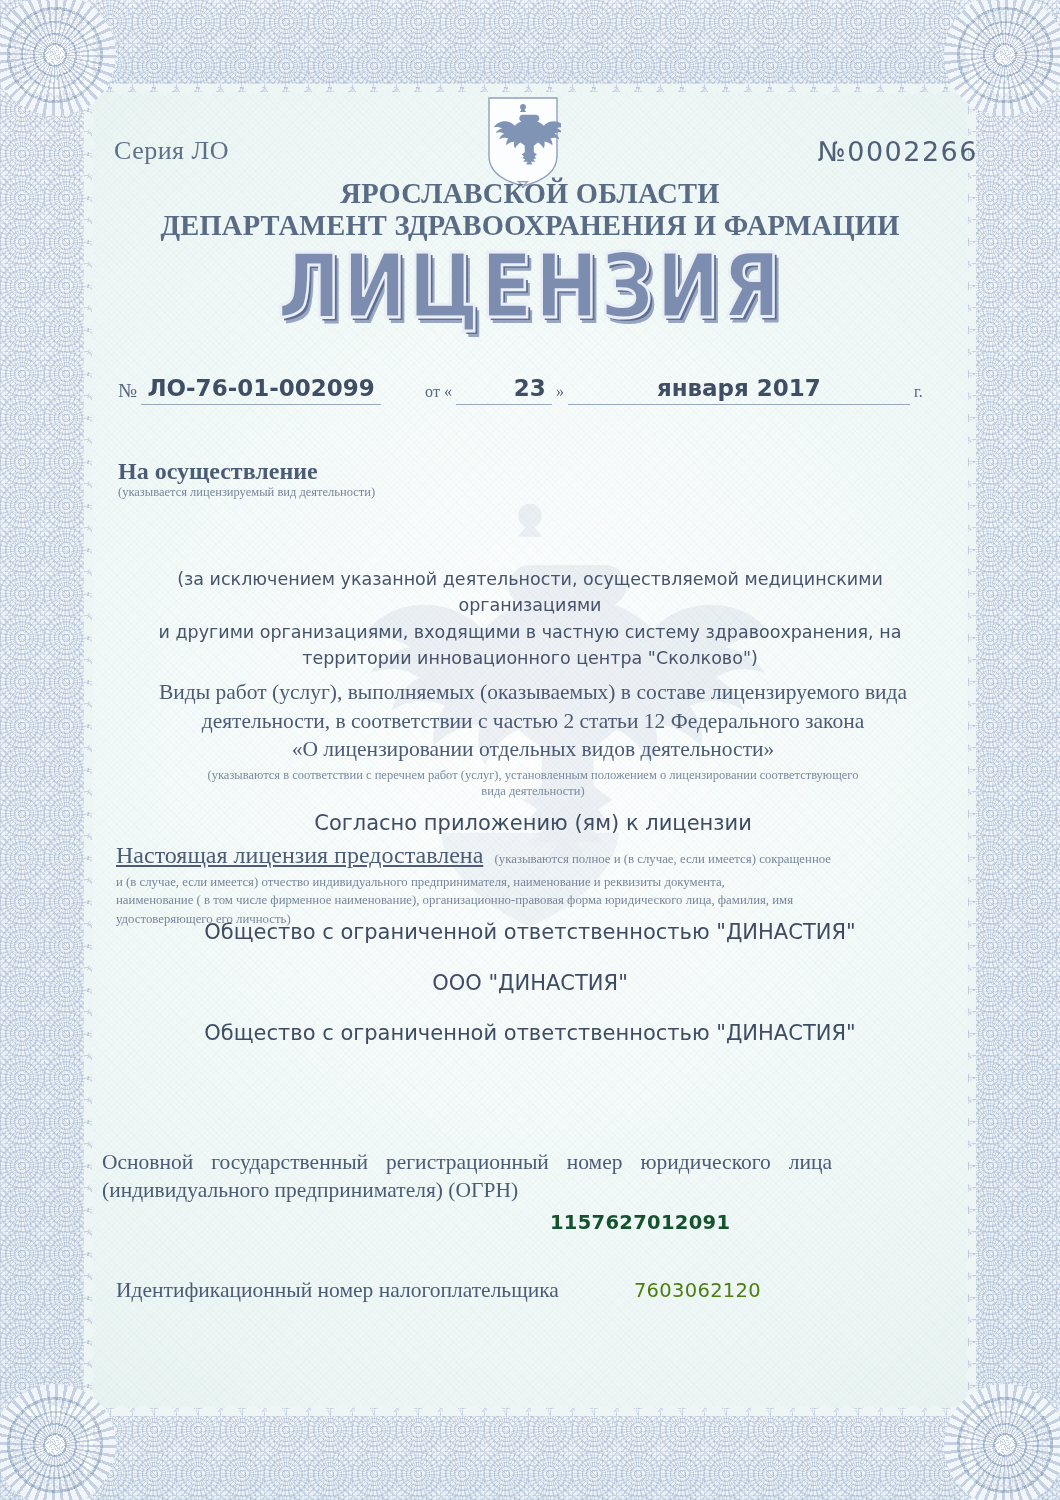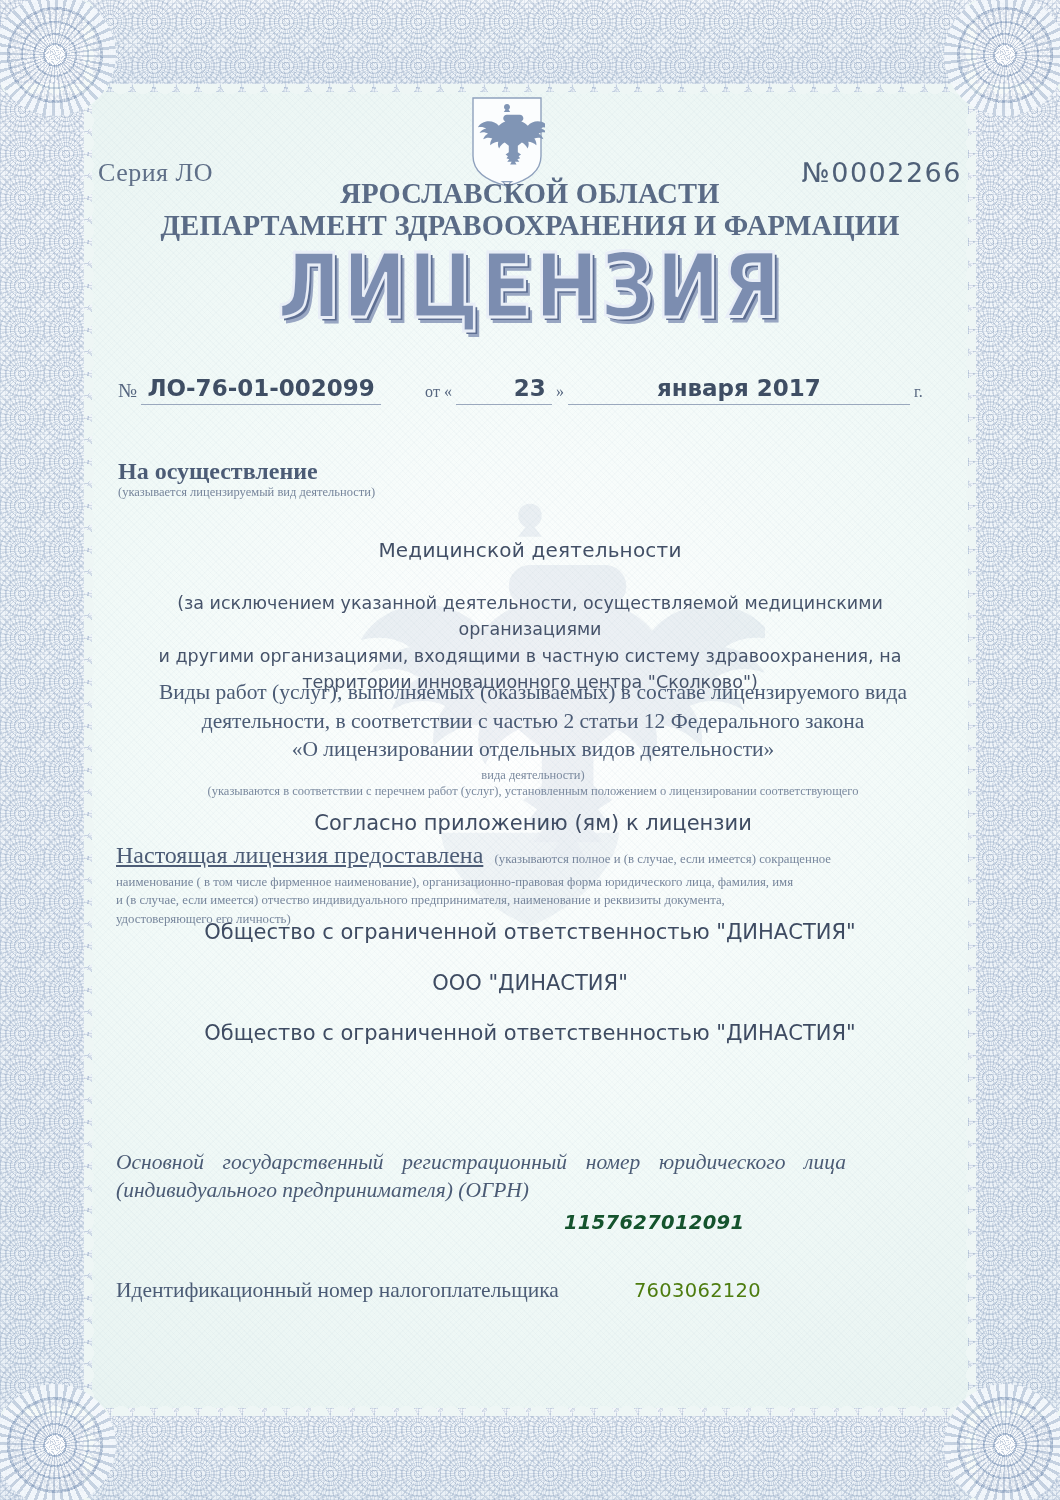--- a/index.html
+++ b/index.html
@@ -128,22 +128,22 @@
   }
 
   
   .content{
     position:absolute;
     left:98px; top:98px;
     width:864px; height:1304px;
   }
 
   .row-top{
-    position:absolute; left:0; top:16px; width:864px;
-    display:flex; align-items:flex-end; justify-content:space-between;
+    position:absolute; left:16px; top:16px; width:864px;
+    display:flex; align-items:center; justify-content:space-between;
   }
   .serial{
     font-family:"Liberation Serif", serif;
     font-size:26px;
     color:#5f6f88;
     letter-spacing:.5px;
     white-space:nowrap;
   }
   .docnum{
     font-family:"DejaVu Sans", sans-serif;
@@ -290,21 +290,21 @@
   .orgnames{
     position:absolute; left:0; top:822px; width:864px;
     text-align:center;
     font-family:"DejaVu Sans", sans-serif;
     color:#3e4b62;
   }
   .org-full{ font-size:21px; line-height:1.2; }
   .org-short{ font-size:21px; margin-top:26px; }
   .org-full2{ font-size:21px; margin-top:26px; }
 
-  .ogrn{ position:absolute; left:18px; top:1050px; width:838px;font-style:italic; }
+  .ogrn{ position:absolute; left:4px; top:1050px; width:838px; }
   .ogrn-label{
     font-family:"Liberation Serif", serif;
     font-size:21.5px;
     line-height:1.32;
     color:#4b5b75;
     text-align:justify;
     text-align-last:justify;
     width:730px;
   }
   .ogrn-label .l2{ text-align-last:left; }
@@ -400,47 +400,46 @@
       <span class="fld fld-month">января 2017</span>
       <span class="lbl-g">г.</span>
     </div>
 
     <div class="block-na">
       <div class="sect-head">На осуществление</div>
       <div class="hint">(указывается лицензируемый вид деятельности)</div>
     </div>
 
     <div class="activity">
-      <div class="activity-main">Медицинской деятельности</div>
       <div class="activity-note">
         <div>(за исключением указанной деятельности, осуществляемой медицинскими организациями</div>
         <div>и другими организациями, входящими в частную систему здравоохранения, на</div>
         <div>территории инновационного центра "Сколково")</div>
       </div>
     </div>
 
     <div class="works">
       <div class="works-law">
         <div>Виды работ (услуг), выполняемых (оказываемых) в составе лицензируемого вида</div>
         <div>деятельности, в соответствии с частью 2 статьи 12 Федерального закона</div>
         <div>«О лицензировании отдельных видов деятельности»</div>
       </div>
       <div class="works-hint">
+        <div>(указываются в соответствии с перечнем работ (услуг), установленным положением о лицензировании соответствующего</div>
         <div>вида деятельности)</div>
-        <div>(указываются в соответствии с перечнем работ (услуг), установленным положением о лицензировании соответствующего</div>
       </div>
       <div class="works-val">Согласно приложению (ям) к лицензии</div>
     </div>
 
     <div class="granted">
       <div class="granted-hint">
         <span class="granted-title">Настоящая лицензия предоставлена</span>
         <span class="h1">(указываются полное и (в случае, если имеется) сокращенное</span>
+        <div>и (в случае, если имеется) отчество индивидуального предпринимателя, наименование и реквизиты документа,</div>
         <div>наименование ( в том числе фирменное наименование), организационно-правовая форма юридического лица, фамилия, имя</div>
-        <div>и (в случае, если имеется) отчество индивидуального предпринимателя, наименование и реквизиты документа,</div>
         <div class="l2" style="text-align-last:left">удостоверяющего его личность)</div>
       </div>
     </div>
 
     <div class="orgnames">
       <div class="org-full">Общество с ограниченной ответственностью "ДИНАСТИЯ"</div>
       <div class="org-short">ООО "ДИНАСТИЯ"</div>
       <div class="org-full2">Общество с ограниченной ответственностью "ДИНАСТИЯ"</div>
     </div>
 

